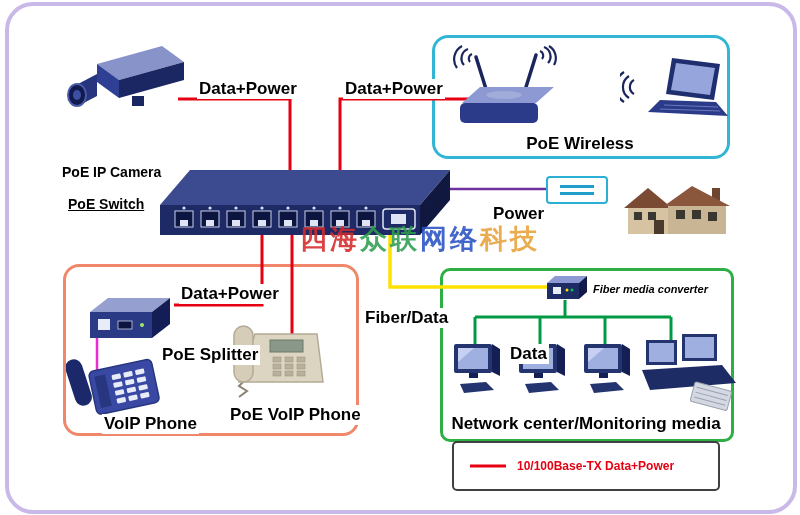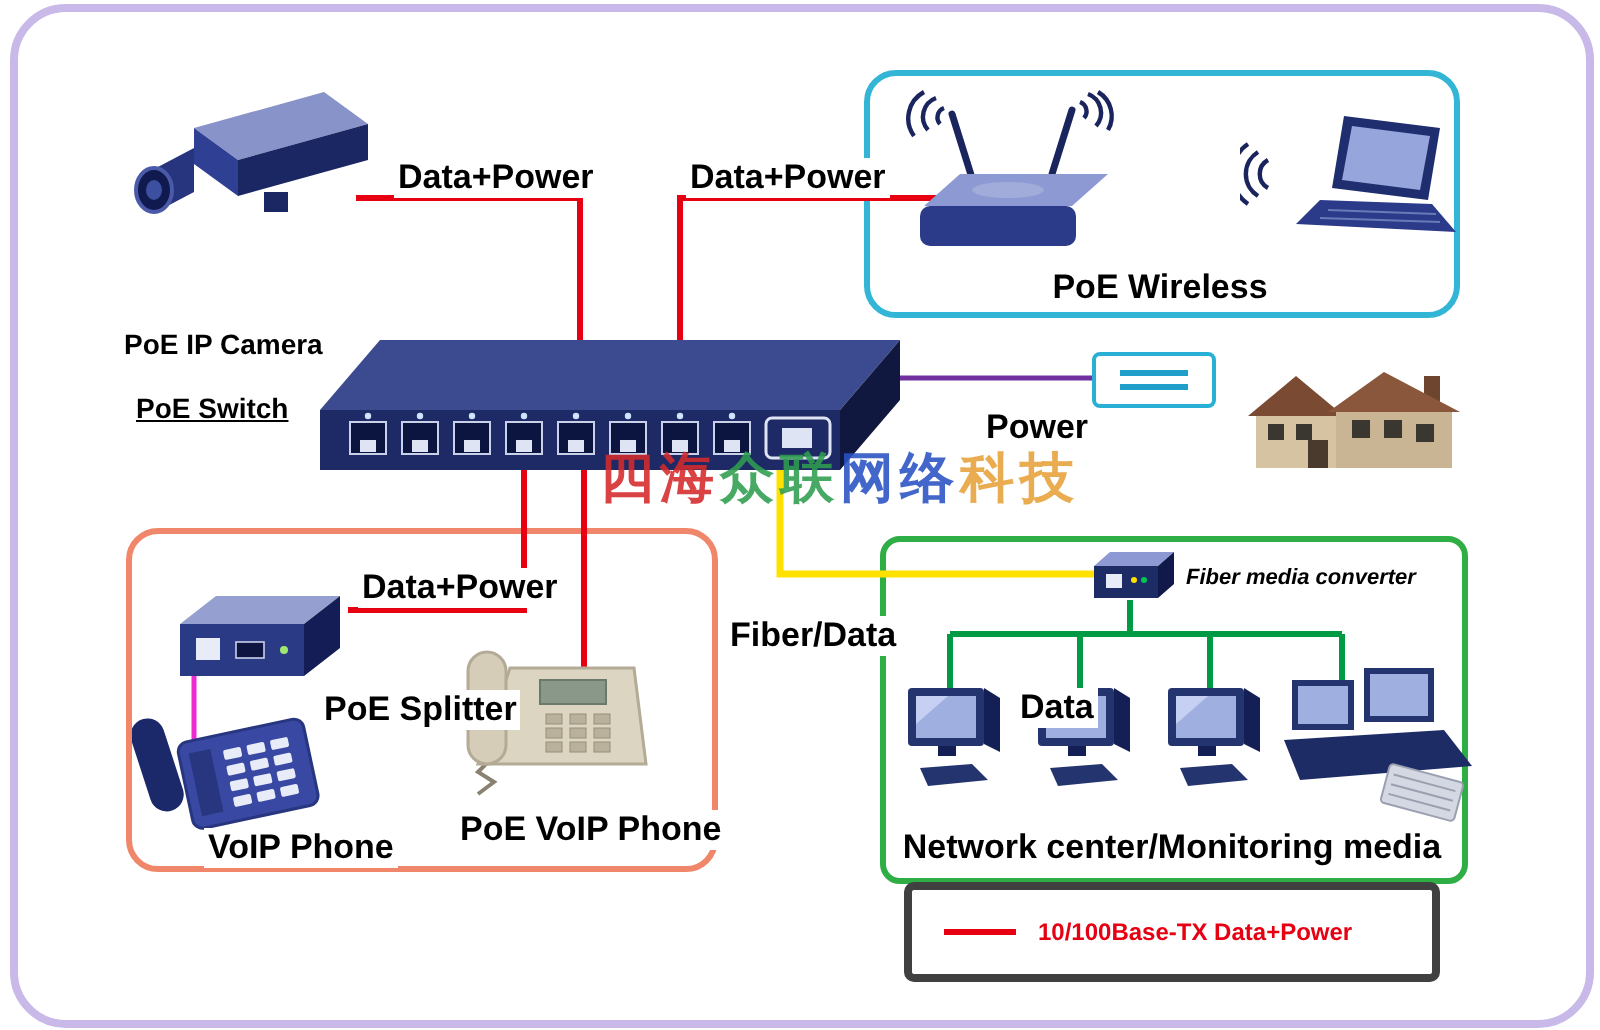--- a/index.html
+++ b/index.html
@@ -8,21 +8,21 @@
   .zone{position:absolute;z-index:1;background:transparent;}
   #lines{position:absolute;left:0;top:0;z-index:2;pointer-events:none;}
   .device{position:absolute;z-index:3;}
   .label{position:absolute;z-index:4;font-weight:bold;font-size:17px;color:#000;background:#fff;padding:0 2px;line-height:1.15;white-space:nowrap;}
   .label.big{font-size:14px;}
   .label.small{font-size:11px;font-weight:600;}
   .label.center{text-align:center;background:transparent;}
   .wm{position:absolute;left:300px;top:221px;z-index:5;font-size:27px;font-weight:bold;letter-spacing:3px;opacity:.88;white-space:nowrap;}
   .adapter{position:absolute;z-index:3;border:2px solid #2ab0d4;border-radius:4px;background:#fff;display:flex;flex-direction:column;justify-content:center;align-items:center;gap:4px;}
   .adapter .bar{width:34px;height:3px;background:#1f9fc9;}
-  .legend{position:absolute;left:452px;top:441px;width:268px;height:50px;z-index:4;background:#fff;border:4px solid #404040;border-radius:5px;display:flex;flex-direction:column;justify-content:space-evenly;padding:2px 14px;box-sizing:border-box;}
+  .legend{position:absolute;left:452px;top:441px;width:268px;height:50px;z-index:4;background:#fff;border:2px solid #404040;border-radius:5px;display:flex;flex-direction:column;justify-content:space-evenly;padding:2px 14px;box-sizing:border-box;}
   .legend-row{display:flex;align-items:center;gap:9px;font-size:12px;font-weight:bold;}
   .lr-red{color:#e60012;}
   .lr-green{color:#009a44;}
 </style>
 </head>
 <body>
 
 <div id="stage">
 
   <div class="frame"></div>

